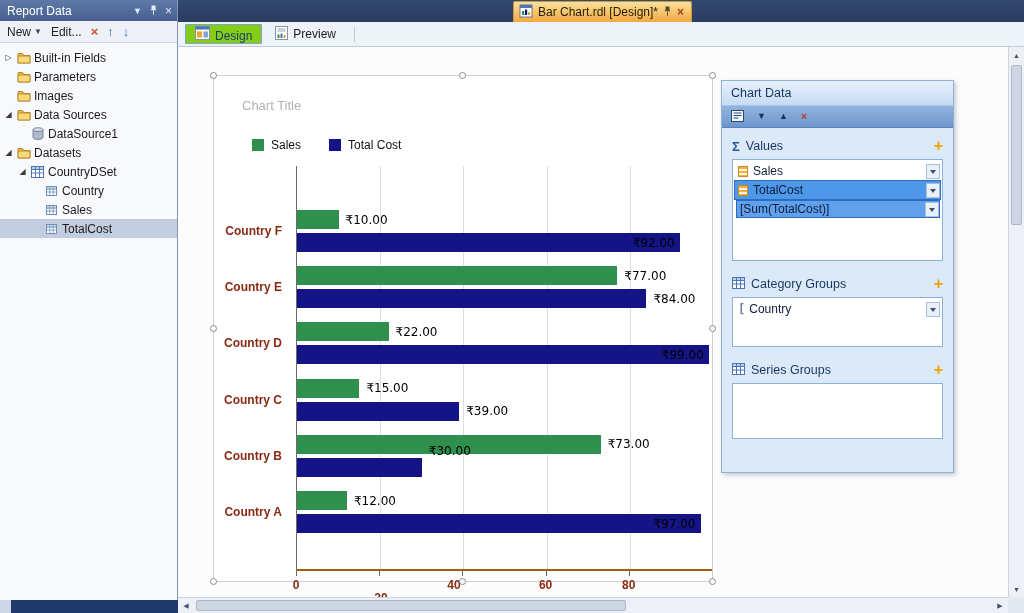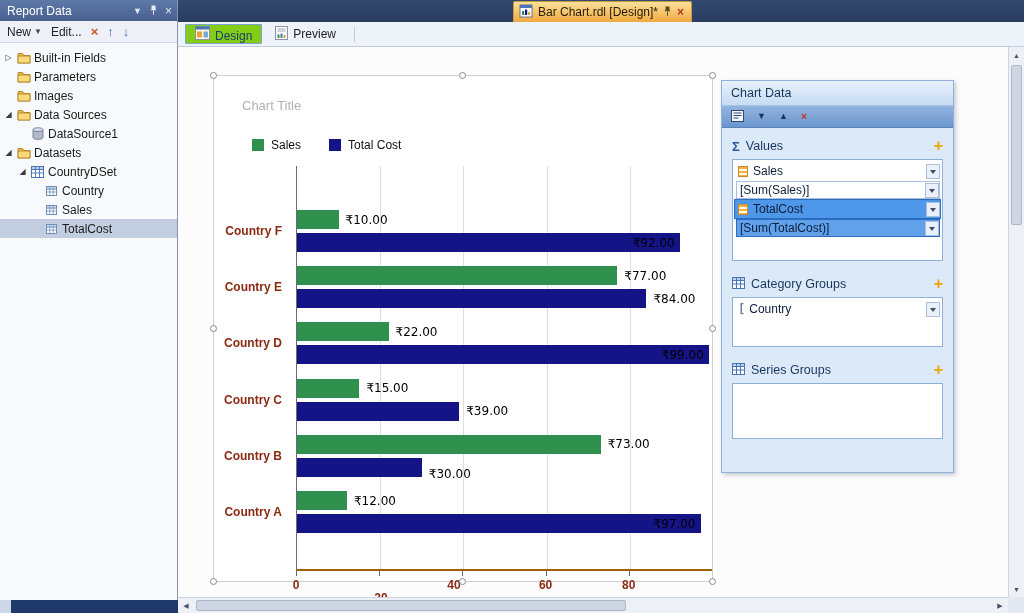--- a/index.html
+++ b/index.html
@@ -354,21 +354,21 @@
           <span class="val-label" style="left: 98.52px; top: 165.9px;">₹22.00</span>
           <div class="bar" style="top: 179.4px; width: 411.84px; background: rgb(20, 20, 135);"></div>
           <span class="val-label inside" style="left: 406.84px; top: 188.9px;">₹99.00</span>
           <div class="bar" style="top: 212.6px; width: 62.4px; background: rgb(47, 143, 76);"></div>
           <span class="val-label" style="left: 69.4px; top: 222.1px;">₹15.00</span>
           <div class="bar" style="top: 235.6px; width: 162.24px; background: rgb(20, 20, 135);"></div>
           <span class="val-label" style="left: 169.24px; top: 245.1px;">₹39.00</span>
           <div class="bar" style="top: 268.8px; width: 303.68px; background: rgb(47, 143, 76);"></div>
           <span class="val-label" style="left: 310.68px; top: 278.3px;">₹73.00</span>
           <div class="bar" style="top: 291.8px; width: 124.8px; background: rgb(20, 20, 135);"></div>
-          <span class="val-label" style="left: 131.8px; top: 308px;">₹30.00</span>
+          <span class="val-label" style="left: 131.8px; top: 285px;">₹30.00</span>
           <div class="bar" style="top: 325px; width: 49.92px; background: rgb(47, 143, 76);"></div>
           <span class="val-label" style="left: 56.92px; top: 334.5px;">₹12.00</span>
           <div class="bar" style="top: 348px; width: 403.52px; background: rgb(20, 20, 135);"></div>
           <span class="val-label inside" style="left: 398.52px; top: 357.5px;">₹97.00</span>
         </div>
       <div id="xticks" class="xticks">
           <span class="xtick" style="left: 0px;">0</span>
           <span class="xtick" style="left: 85px; margin-top: 13px;">20</span>
           <span class="xtick" style="left: 150px; margin-left: 8px;">40</span>
           <span class="xtick" style="left: 249.6px;">60</span>
@@ -399,24 +399,20 @@
       <div class="cp-body">
         <div class="cp-section-header">
           <span class="sigma">Σ</span>
           <span>Values</span>
           <span class="plus">+</span>
         </div>
         <div id="value-rows" class="cp-box values">
             <div class="cp-row field">
               <span class="grip"></span>
               <span>Sales</span>
-              <span class="ddbtn"></span>
-            </div>
-            <div class="cp-row expr">
-              <span>[Sum(Sales)]</span>
               <span class="ddbtn"></span>
             </div>
             <div class="cp-row field sel">
               <span class="grip"></span>
               <span>TotalCost</span>
               <span class="ddbtn"></span>
             </div>
             <div class="cp-row expr sel2">
               <span>[Sum(TotalCost)]</span>
               <span class="ddbtn"></span>

